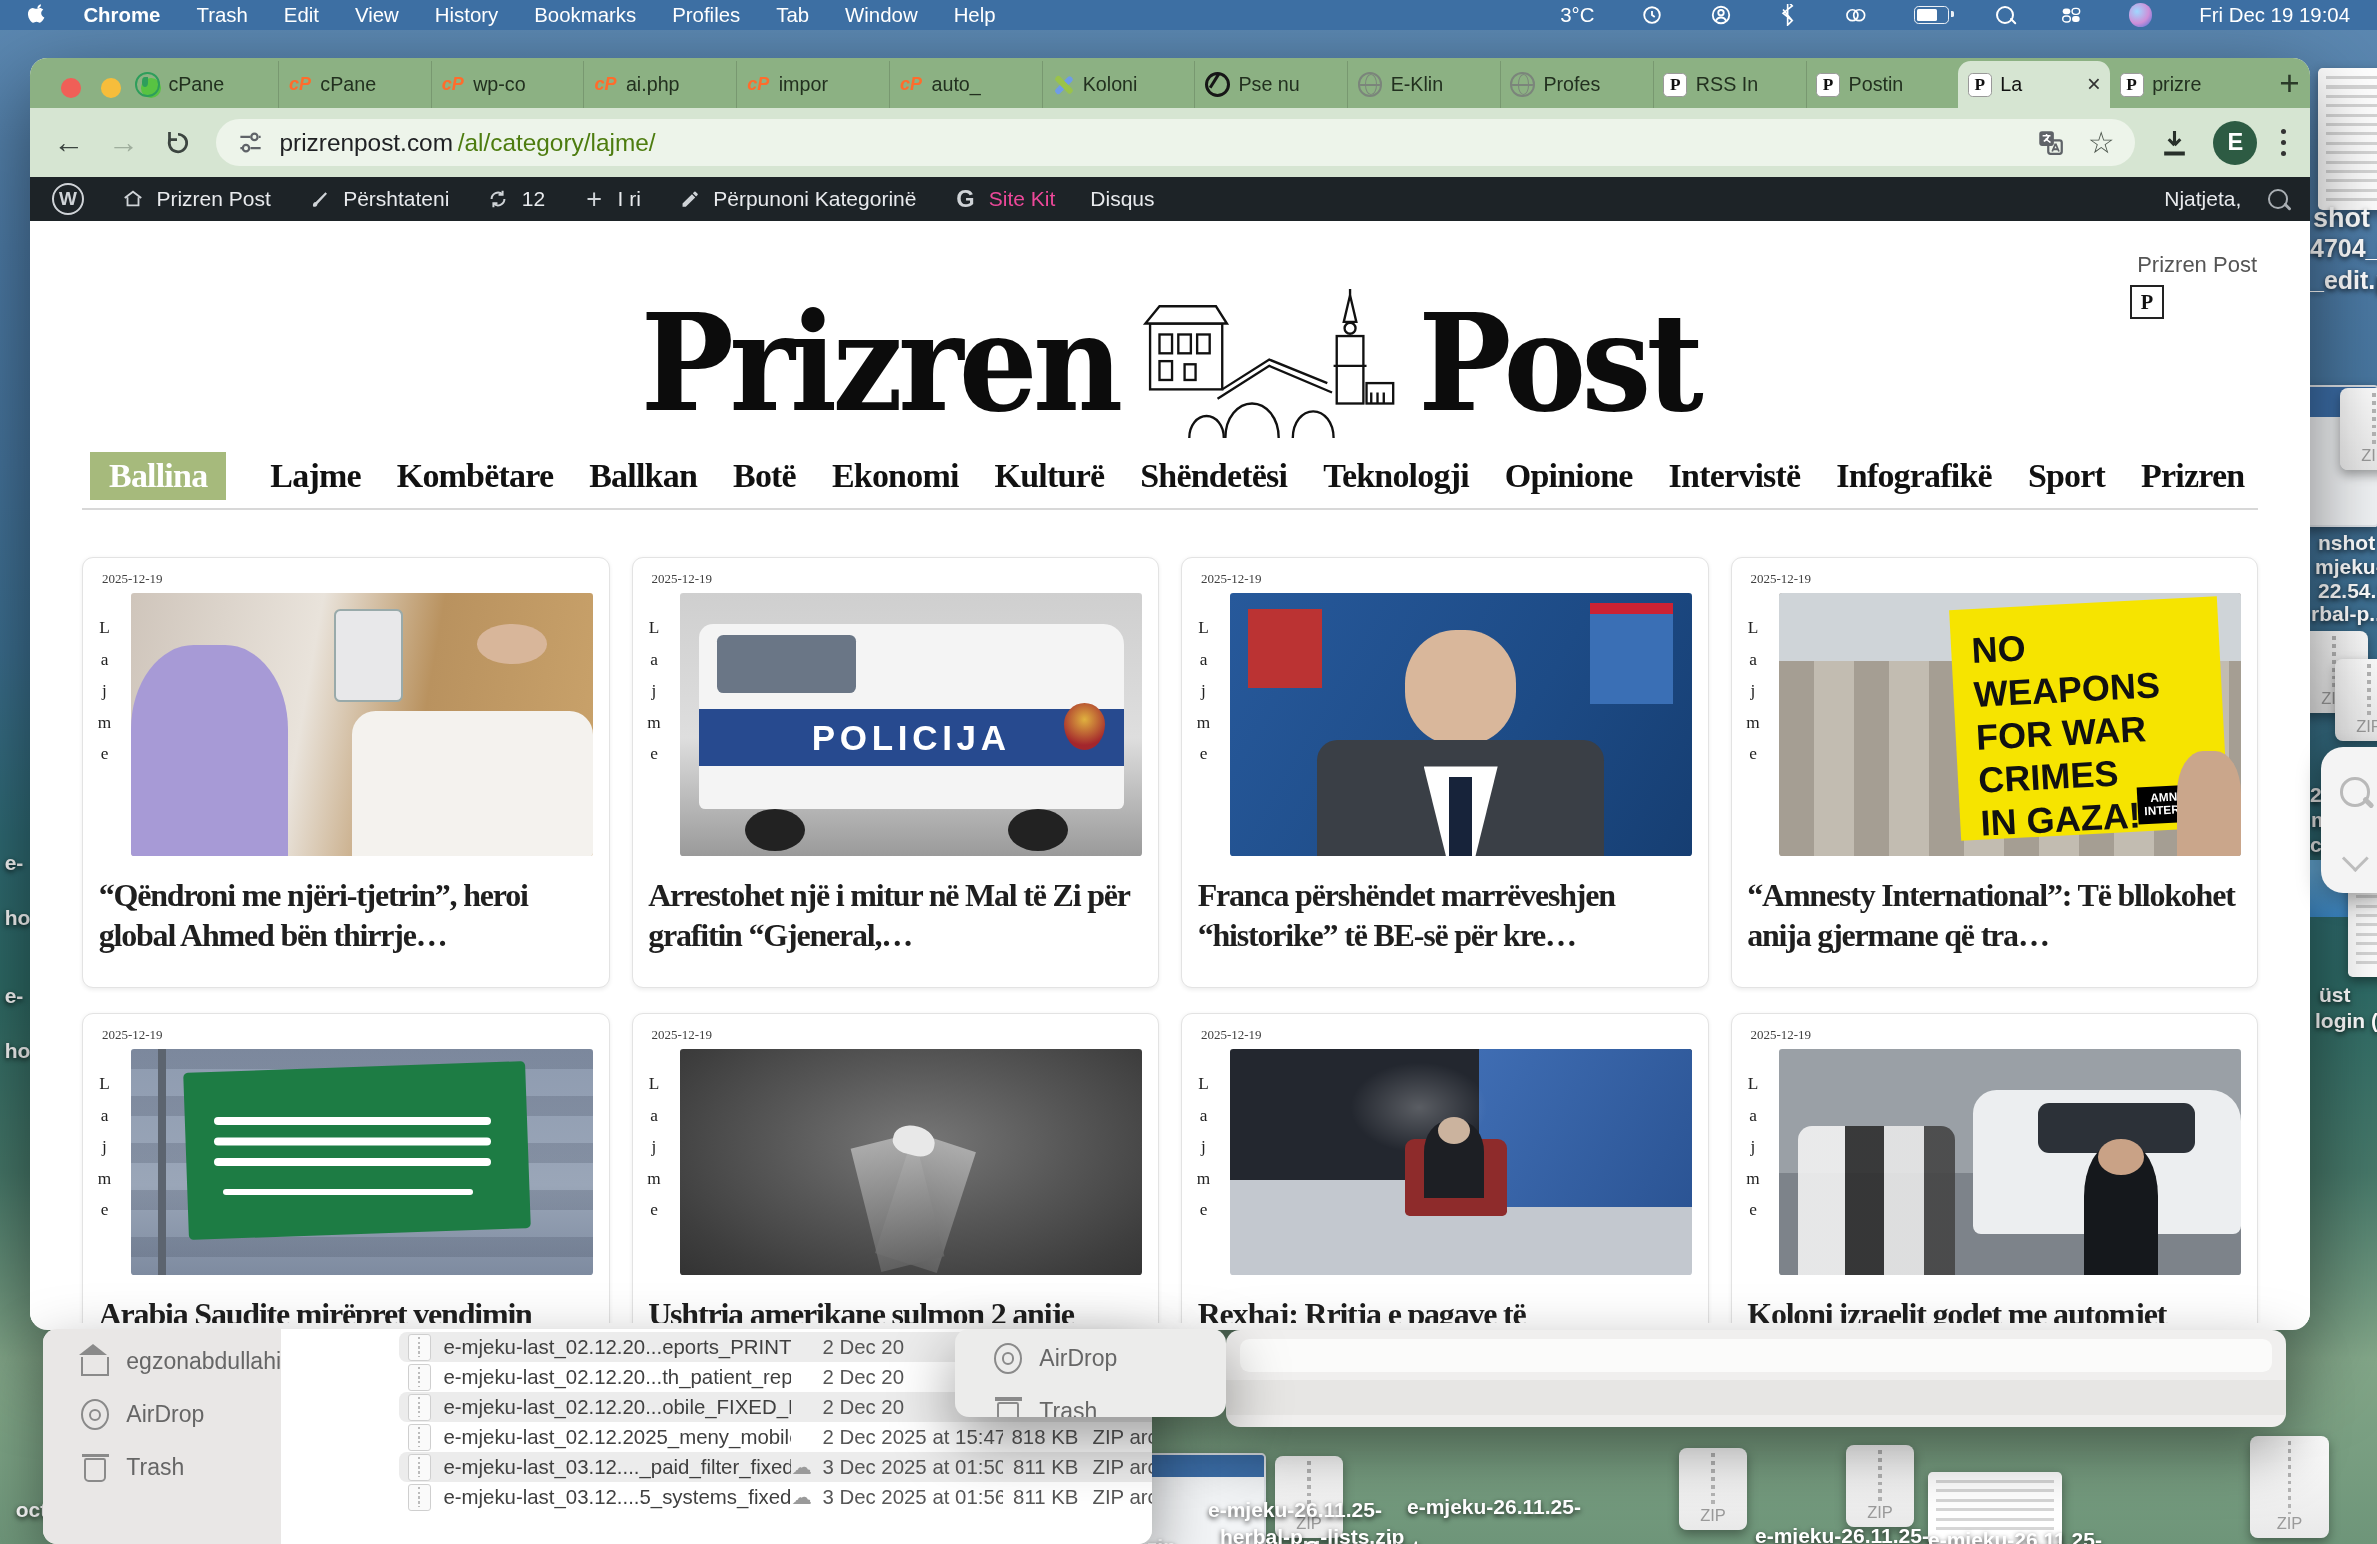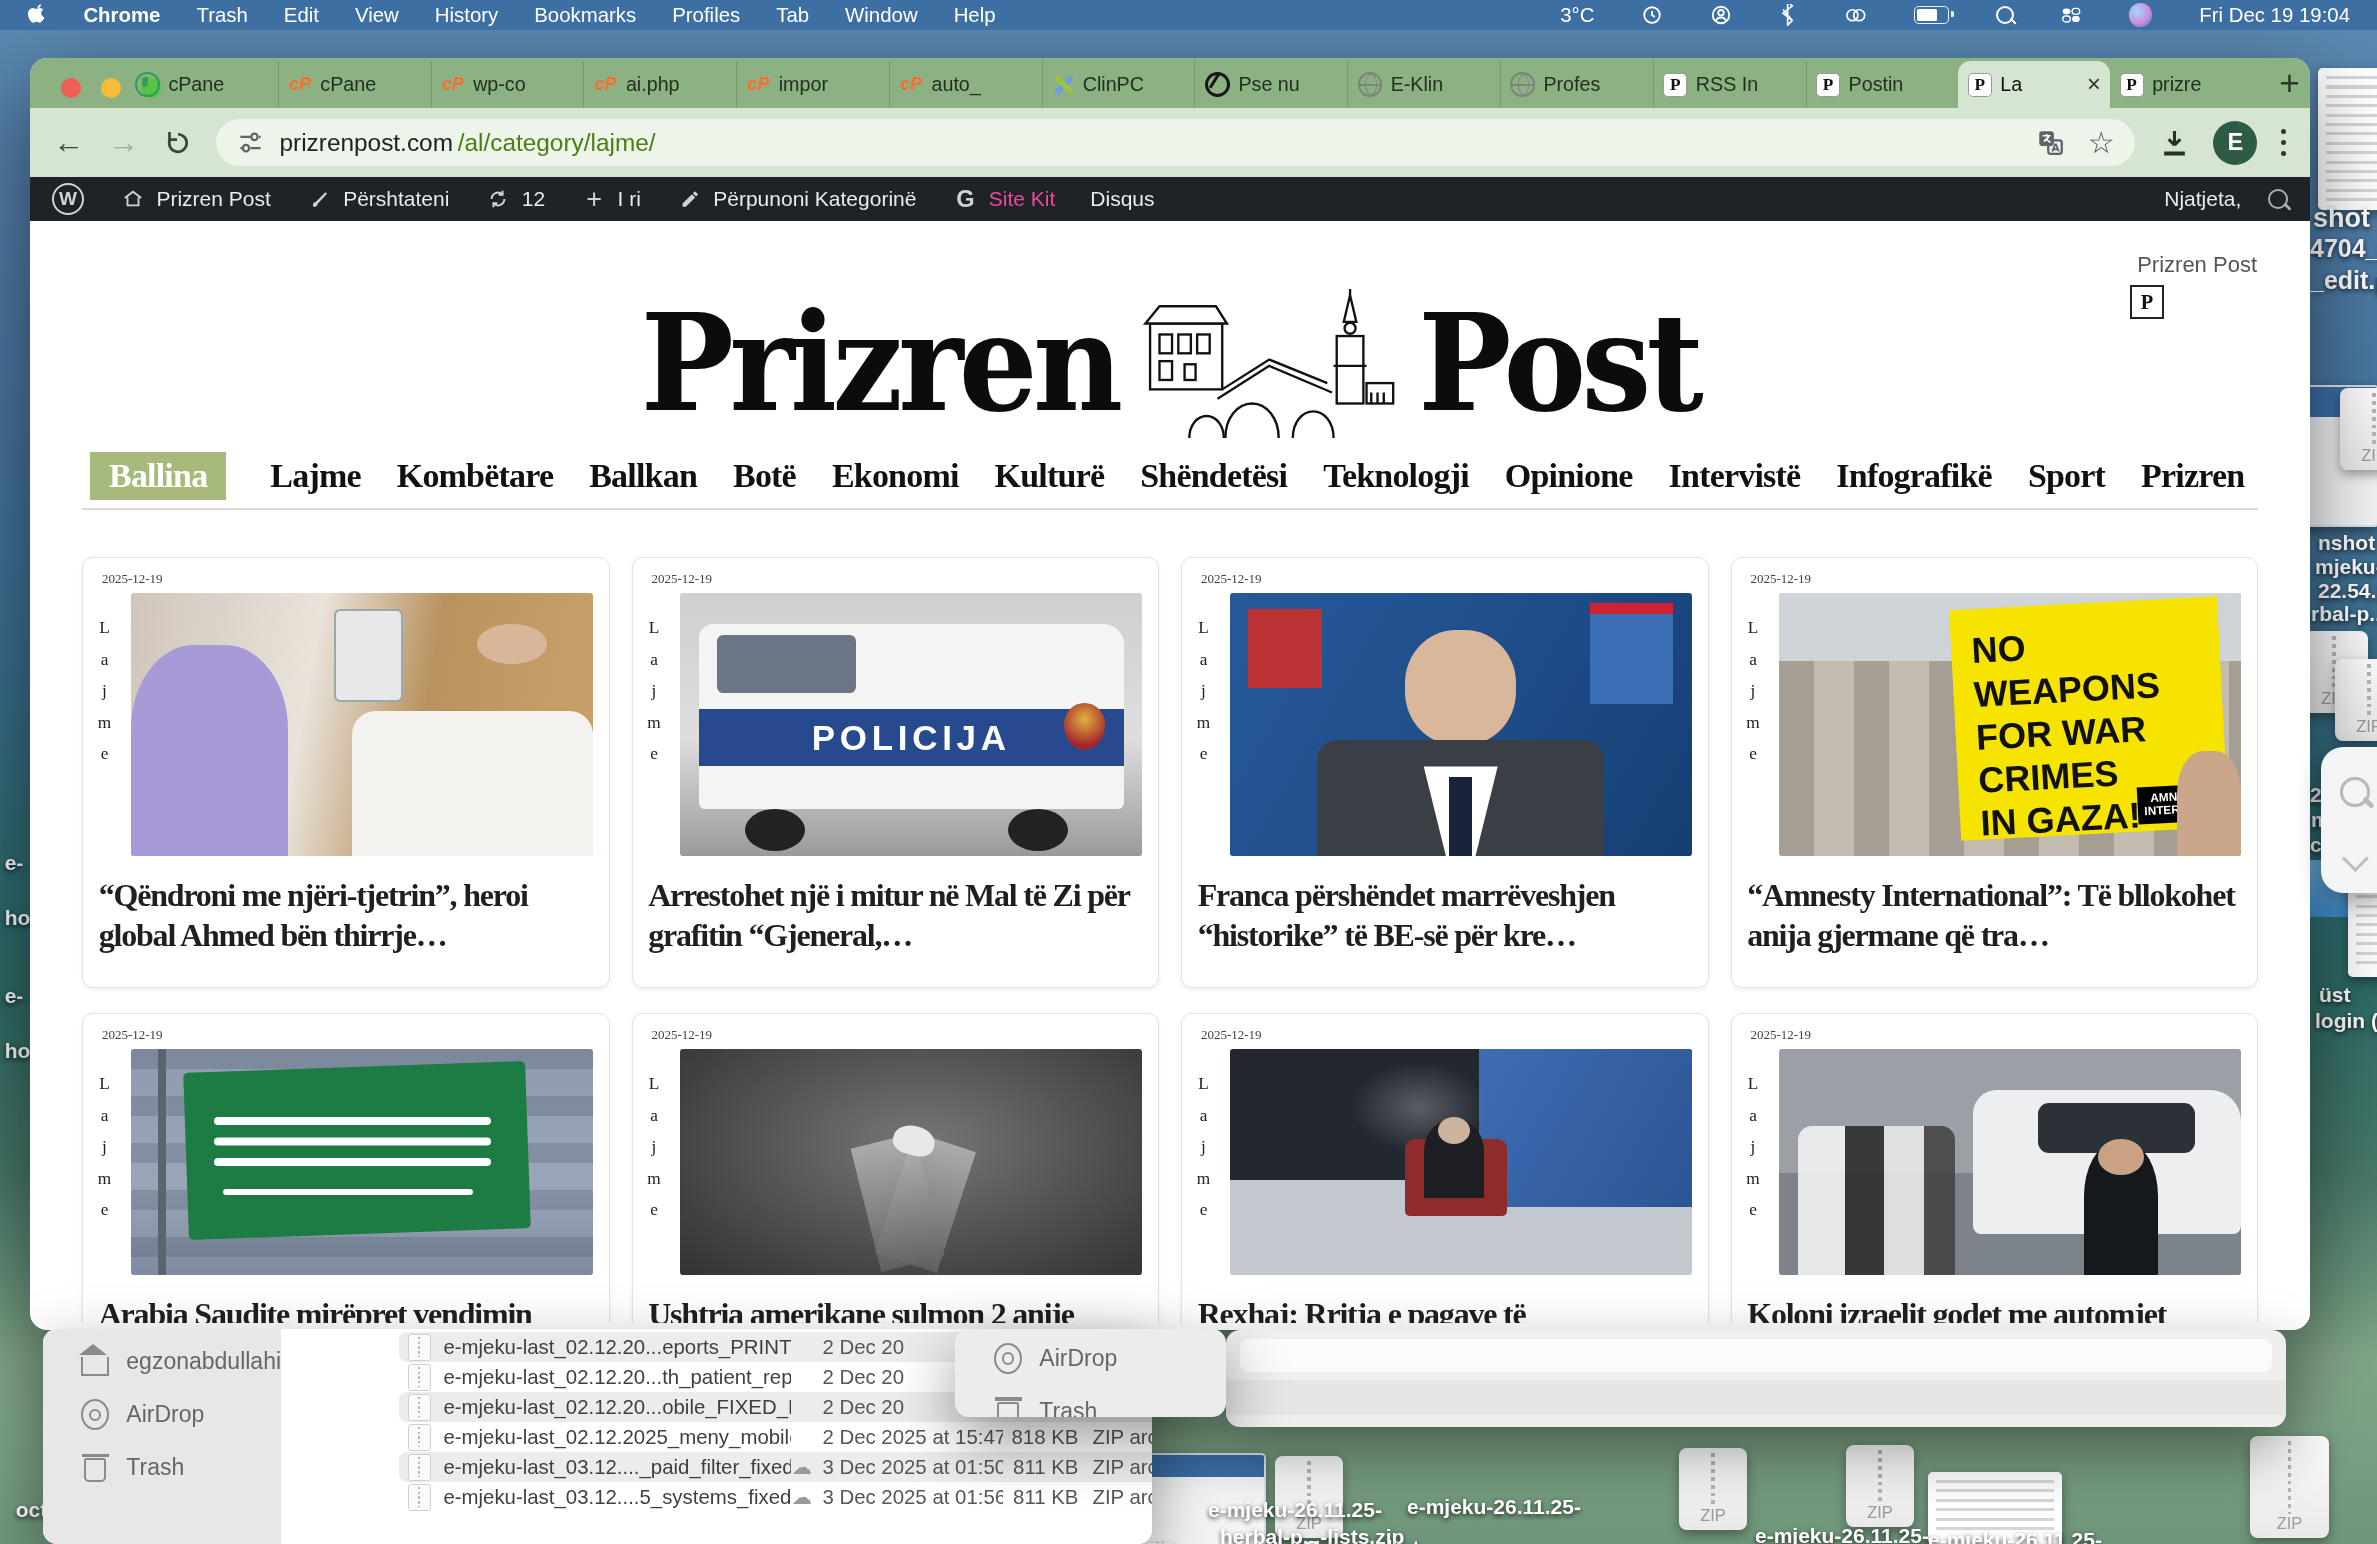--- a/index.html
+++ b/index.html
@@ -321,21 +321,21 @@
         <div class="tab">
             <span class="fav fav-cp">cP</span>
             <span class="lbl">impor</span>
           </div>
         <div class="tab">
             <span class="fav fav-cp">cP</span>
             <span class="lbl">auto_</span>
           </div>
         <div class="tab">
             <span class="fav fav-clin"></span>
-            <span class="lbl">ClinPC</span>
+            <span class="lbl">Koloni</span>
           </div>
         <div class="tab">
             <span class="fav fav-openai"></span>
             <span class="lbl">Pse nu</span>
           </div>
         <div class="tab">
             <span class="fav fav-globe"></span>
             <span class="lbl">E-Klin</span>
           </div>
         <div class="tab">

